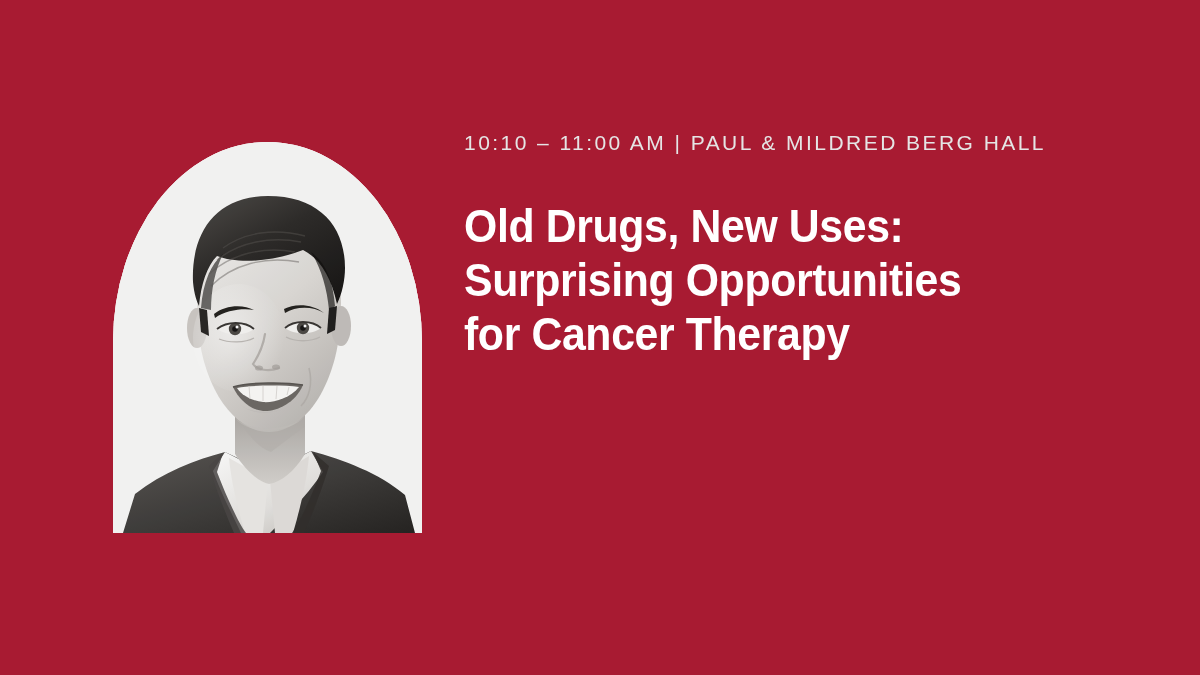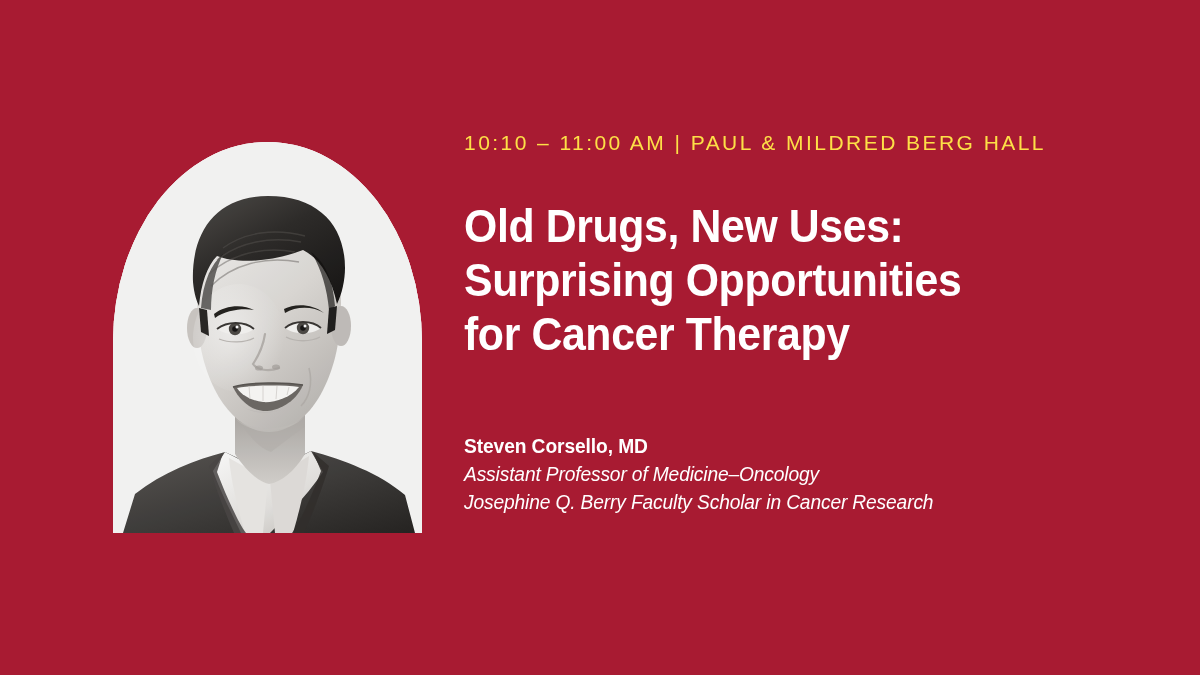--- a/index.html
+++ b/index.html
@@ -44,21 +44,21 @@
 
   
   .content {
     position: absolute;
     left: 464px;
     top: 130px;
     width: 700px;
   }
 
   .eyebrow {
-    color: #fde047;
+    color: #e5e5e5;
     font-size: 21px;
     font-weight: 400;
     letter-spacing: 2.45px;
     line-height: 1.25;
     white-space: nowrap;
   }
 
   .talk-title {
     margin-top: 44px;
     color: #ffffff;
@@ -254,20 +254,15 @@
   <div class="content">
 
     <div class="eyebrow">10:10 – 11:00 AM | PAUL &amp; MILDRED BERG HALL</div>
 
     <h1 class="talk-title">
       <span class="title-line">Old Drugs, New Uses:</span>
       <span class="title-line">Surprising Opportunities</span>
       <span class="title-line">for Cancer Therapy</span>
     </h1>
 
-    <div class="speaker-block">
-      <div class="speaker-name">Steven Corsello, MD</div>
-      <div class="speaker-role">Assistant Professor of Medicine–Oncology</div>
-      <div class="speaker-role">Josephine Q. Berry Faculty Scholar in Cancer Research</div>
-    </div>
 
   </div>
 </div>
 
 </body></html>

